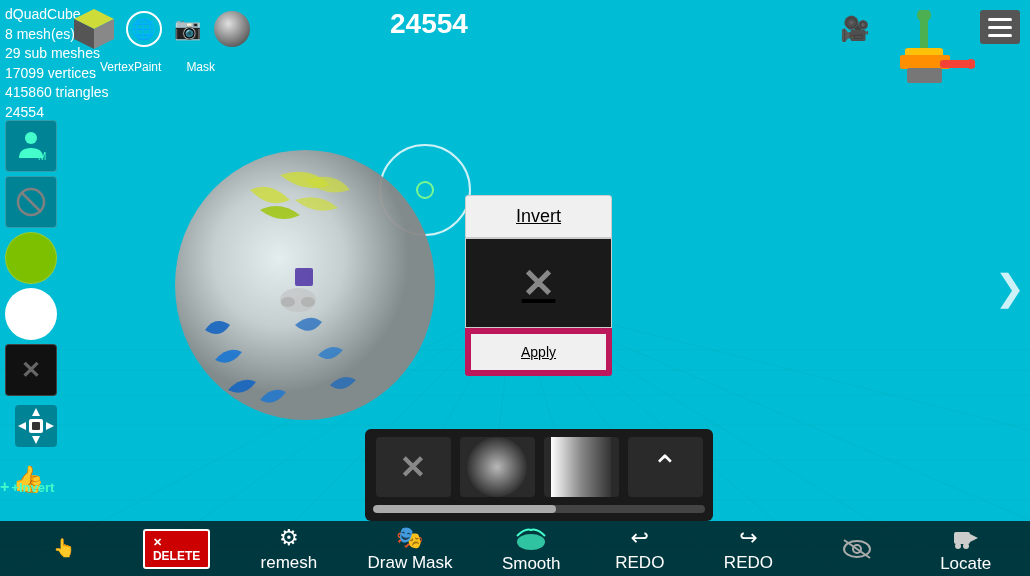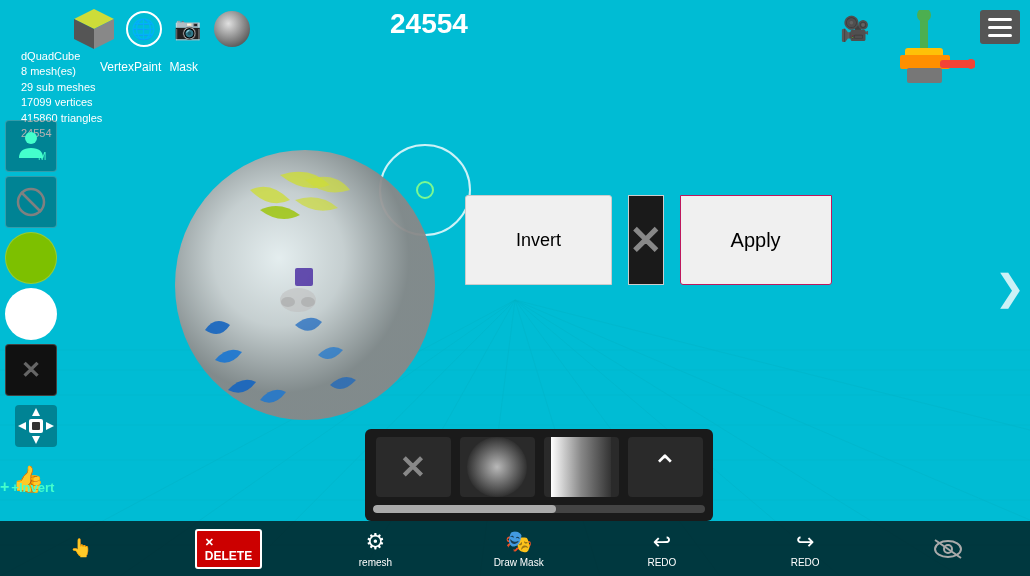--- a/index.html
+++ b/index.html
@@ -16,25 +16,24 @@
     #viewport {
       position: absolute;
       top: 0; left: 0;
       width: 100%; height: 100%;
       background: #00BCD4;
     }
 
     
     #top-left-info {
       position: absolute;
-      top: 5px; left: 21px;
-      color: white;
-      font-size: 11px;
+      top: 5px; left: 5px;
+      color: white;
+      font-size: 14px;
       line-height: 1.4;
-      margin-top: 44px;
     }
 
     
     #top-icons {
       position: absolute;
       top: 5px; left: 70px;
       display: flex;
       align-items: center;
       gap: 8px;
     }
@@ -78,21 +77,21 @@
       font-size: 28px;
       font-weight: bold;
     }
 
     
     #vertex-labels {
       position: absolute;
       top: 60px;
       left: 100px;
       display: flex;
-      gap: 8px;
+      gap: 25px;
       color: white;
       font-size: 12px;
     }
 
     
     #video-cam {
       position: absolute;
       top: 15px;
       right: 160px;
       color: white;
@@ -179,22 +178,24 @@
       width: 320px;
       height: 300px;
     }
 
     
     #invert-apply-panel {
       position: absolute;
       top: 195px;
       left: 465px;
       display: flex;
+      flex-direction: column;
       align-items: stretch;
-      gap: 16px;
+      gap: 0;
+      text-decoration: underline;
     }
 
     .invert-btn {
       background: #f0f0f0;
       border: 1px solid #ccc;
       padding: 10px 50px;
       font-size: 18px;
       cursor: pointer;
       text-align: center;
       border-radius: 3px 3px 0 0;
@@ -211,23 +212,23 @@
     }
 
     .x-mark {
       color: #888;
       font-size: 40px;
       font-weight: bold;
     }
 
     .apply-btn {
       background: #f0f0f0;
-      border: 1px solid #be185d;
+      border: 6px solid #be185d;
       padding: 10px 50px;
-      font-size: 20px;
+      font-size: 14px;
       cursor: pointer;
       text-align: center;
       border-radius: 0 0 3px 3px;
     }
 
     
     #bottom-brush-bar {
       position: absolute;
       bottom: 55px;
       left: 365px;
@@ -299,21 +300,21 @@
       color: white;
       min-width: 60px;
     }
 
     .bottom-tool-icon {
       font-size: 22px;
       color: white;
     }
 
     .bottom-tool-label {
-      font-size: 10px;
+      font-size: 17px;
       color: white;
     }
 
     .delete-btn {
       background: #cc0000;
       border: 2px solid white;
       padding: 4px 8px;
       border-radius: 3px;
       font-size: 12px;
       font-weight: bold;
@@ -628,34 +629,50 @@
   <div class="bottom-tool">
     <span class="bottom-tool-icon">⚙</span>
     <span class="bottom-tool-label">remesh</span>
   </div>
 
   <div class="bottom-tool">
     <span class="bottom-tool-icon">🎭</span>
     <span class="bottom-tool-label">Draw Mask</span>
   </div>
 
+  <div class="bottom-tool">
+    <svg width="32" height="28" viewBox="0 0 32 28">
+      <ellipse cx="16" cy="18" rx="14" ry="8" fill="#4fc" opacity="0.7"></ellipse>
+      <path d="M2 12 Q10 4 16 6 Q22 4 30 12" fill="none" stroke="#4fc" stroke-width="2"></path>
+    </svg>
+    <span class="bottom-tool-label">Smooth</span>
+  </div>
 
   <div class="bottom-tool">
     <span class="bottom-tool-icon">↩</span>
     <span class="bottom-tool-label">REDO</span>
   </div>
 
   <div class="bottom-tool">
     <span class="bottom-tool-icon">↪</span>
     <span class="bottom-tool-label">REDO</span>
   </div>
 
   <div class="bottom-tool">
     <svg width="32" height="24" viewBox="0 0 32 24">
       <ellipse cx="16" cy="12" rx="13" ry="8" fill="none" stroke="#aaa" stroke-width="2"></ellipse>
       <circle cx="16" cy="12" r="4" fill="none" stroke="#aaa" stroke-width="2"></circle>
       <line x1="3" y1="3" x2="29" y2="21" stroke="#aaa" stroke-width="2"></line>
     </svg>
   </div>
 
+  <div class="bottom-tool">
+    <svg width="28" height="28" viewBox="0 0 28 28">
+      <rect x="2" y="8" width="16" height="12" fill="#ccc" rx="2"></rect>
+      <polygon points="18,10 26,14 18,18" fill="#ccc"></polygon>
+      <circle cx="6" cy="22" r="3" fill="#ccc"></circle>
+      <circle cx="14" cy="22" r="3" fill="#ccc"></circle>
+    </svg>
+    <span class="bottom-tool-label">Locate</span>
+  </div>
 </div>
 
 <div id="right-arrow">❯</div>
 
 </body></html>

